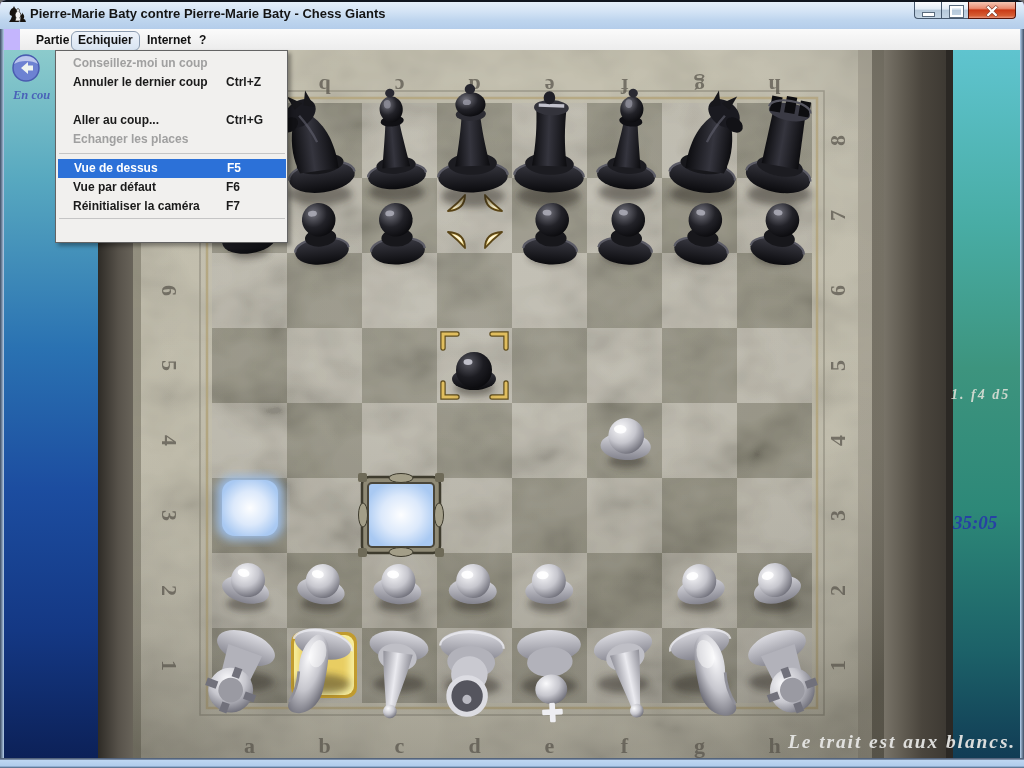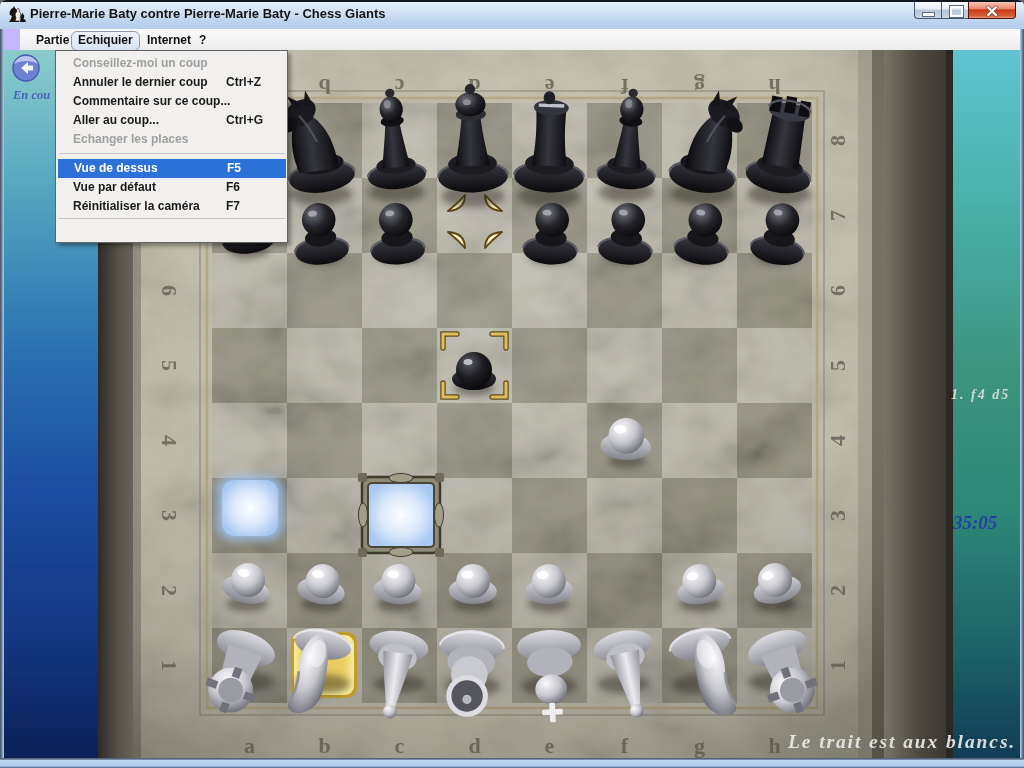--- a/index.html
+++ b/index.html
@@ -468,23 +468,20 @@
   </svg>
   </div>
   <div id="menu">
     <div class="mi dis" style="top:3px">
         <span class="lab">Conseillez-moi un coup</span>
       </div>
     <div class="mi" style="top:22px">
         <span class="lab">Annuler le dernier coup</span>
         <span class="sc">Ctrl+Z</span>
       </div>
-    <div class="mi" style="top:41px">
-        <span class="lab">Commentaire sur ce coup...</span>
-      </div>
     <div class="mi" style="top:60px">
         <span class="lab">Aller au coup...</span>
         <span class="sc">Ctrl+G</span>
       </div>
     <div class="mi dis" style="top:79px">
         <span class="lab">Echanger les places</span>
       </div>
     <div class="sep" style="top:102px"></div>
     <div class="mi hl" style="top:108px">
         <span class="lab">Vue de dessus</span>

